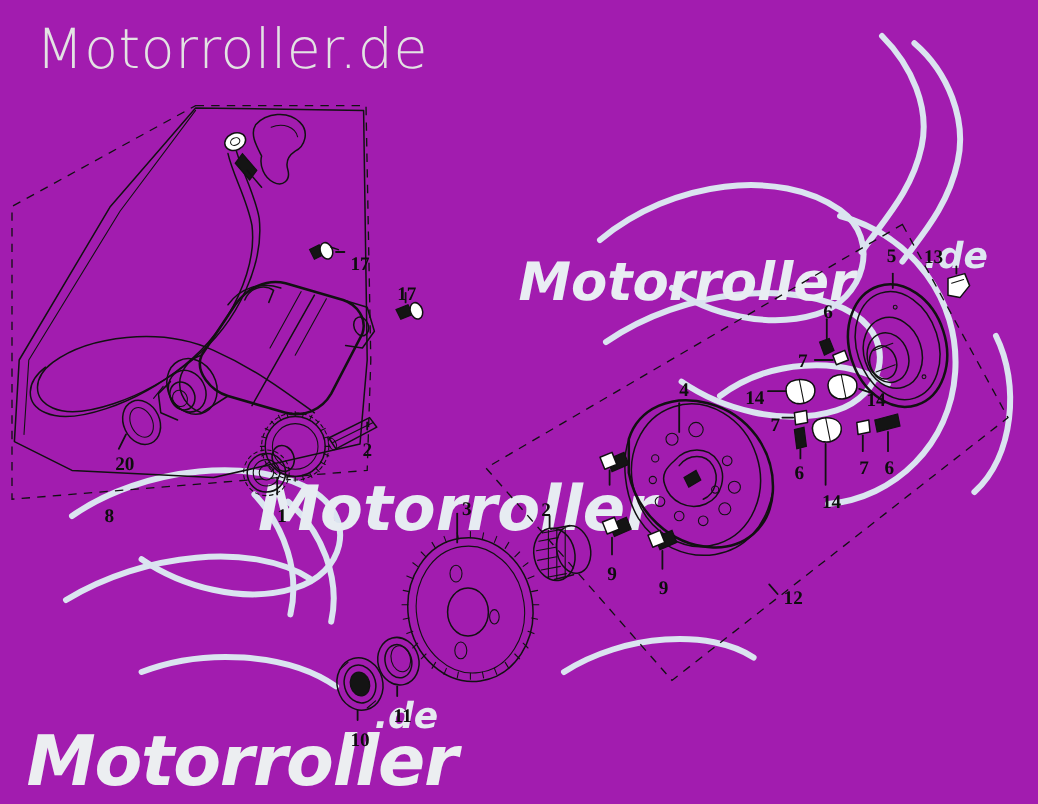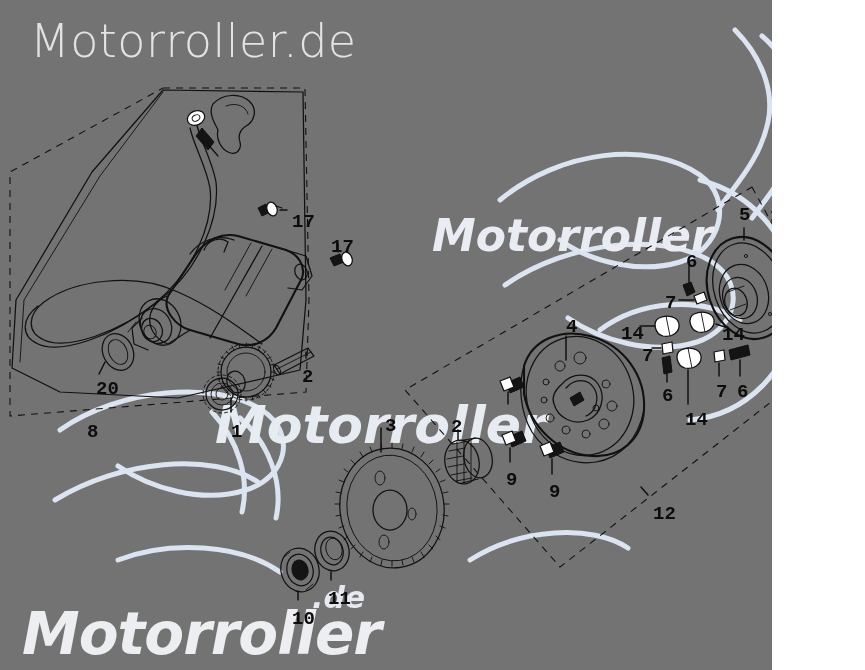--- a/index.html
+++ b/index.html
@@ -1,20 +1,20 @@
 <!DOCTYPE html>
 <html><head>
 <meta charset="utf-8">
 <title>Parts Diagram</title>
 <style>
   html,body{margin:0;padding:0;background:#ffffff;}
   #stage{
     position:relative;
-    width:772px;height:670px;
-    background:#737373;
+    width:865px;height:670px;
+    background:#a21caf;
     overflow:hidden;
     font-family:"Liberation Sans", sans-serif;
   }
   #stage svg{position:absolute;left:0;top:0;}
   .layer{position:absolute;left:0;top:0;width:865px;height:670px;}
 
   
   .wm-top{
     position:absolute;
     left:30px; top:14px;
@@ -77,22 +77,22 @@
     font-size:30px;
     font-style:italic;
     font-weight:700;
     color:#e6eaf0;
     user-select:none;
   }
 
   
   .callout{
     position:absolute;
-    font-family:Liberation Mono, monospace;
-    font-size:19px;
+    font-family:Liberation Serif, serif;
+    font-size:16px;
     font-weight:700;
     color:#0d0d0d;
     line-height:1;
     white-space:nowrap;
     user-select:none;
   }
 </style>
 </head>
 <body>
 
@@ -404,21 +404,21 @@
     <div class="callout" style="left:662px;top:387px">6</div>
     <div class="callout" style="left:737px;top:383px">6</div>
     <div class="callout" style="left:665px;top:294px">7</div>
     <div class="callout" style="left:642px;top:347px">7</div>
     <div class="callout" style="left:716px;top:383px">7</div>
     <div class="callout" style="left:87px;top:423px">8</div>
     <div class="callout" style="left:506px;top:471px">9</div>
     <div class="callout" style="left:549px;top:483px">9</div>
     <div class="callout" style="left:292px;top:610px">10</div>
     <div class="callout" style="left:328px;top:590px">11</div>
-    <div class="callout" style="left:653px;top:505px">12</div>
+    <div class="callout" style="left:653px;top:491px">12</div>
     <div class="callout" style="left:770px;top:207px">13</div>
     <div class="callout" style="left:621px;top:325px">14</div>
     <div class="callout" style="left:722px;top:326px">14</div>
     <div class="callout" style="left:685px;top:411px">14</div>
     <div class="callout" style="left:451px;top:418px">2</div>
     <div class="callout" style="left:96px;top:380px">20</div>
     <div class="callout" style="left:292px;top:213px">17</div>
     <div class="callout" style="left:331px;top:238px">17</div>
   </div>
 

